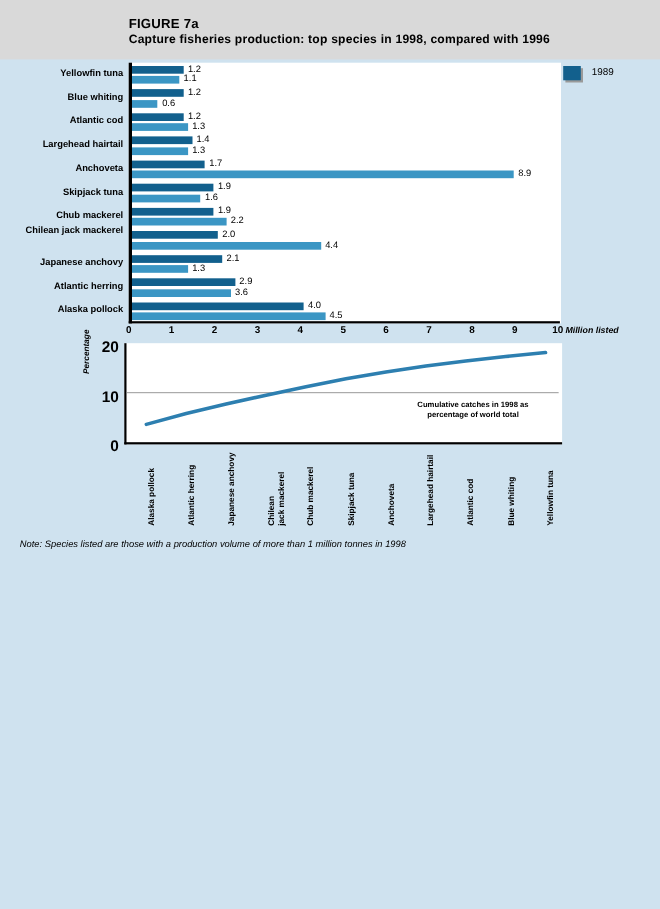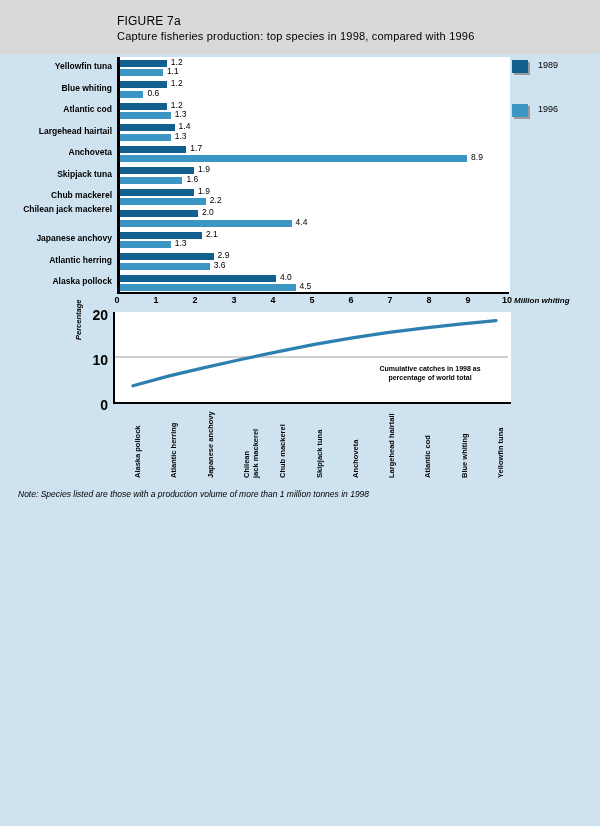--- a/index.html
+++ b/index.html
@@ -16,21 +16,21 @@
   .fig7a-band{
     position:absolute;left:0;top:0;width:600px;height:520px;
     background:#cfe2ef;
   }
   .grayband{
     position:absolute;left:0;top:0;width:600px;height:54px;
     background:#d9d9d9;
   }
   .fig-title{
     position:absolute;left:117px;top:14px;width:400px;
-    font-weight:normal;font-size:11.5px;line-height:15px;letter-spacing:0.2px;
+    font-weight:bold;font-size:11.5px;line-height:15px;letter-spacing:0.2px;
   }
   .fig-title .t1{display:block;font-size:12px;}
   .fig-title .t2{display:block;font-size:11px;}
 
   
   .legend7a{position:absolute;left:512px;top:58px;width:88px;}
   .lg-row{position:relative;height:44px;}
   .lg-sw{position:absolute;left:0;top:2px;width:16px;height:13px;
          box-shadow:2px 2px 0 #9a9a9a;}
   .lg-tx{position:absolute;left:26px;top:2px;font-size:9px;}
@@ -83,24 +83,20 @@
 
     <div class="fig-title">
       <span class="t1">FIGURE 7a</span>
       <span class="t2">Capture fisheries production: top species in 1998, compared with 1996</span>
     </div>
 
     <div class="legend7a" id="legend7a">
         <div class="lg-row">
           <span class="lg-sw" style="background:#12608d"></span>
           <span class="lg-tx">1989</span>
-        </div>
-        <div class="lg-row">
-          <span class="lg-sw" style="background:#3b96c4"></span>
-          <span class="lg-tx">1996</span>
         </div>
       </div>
 
     <div class="bars-panel" id="barsPanel">
         <div class="barrow" style="top: 1px; height: 21.5455px;">
           <span class="bar y98" style="width:46.8px"></span>
           <span class="bval v98" style="left:50.8px">1.2</span>
           <span class="bar y96" style="width:42.900000000000006px"></span>
           <span class="bval v96" style="left:46.900000000000006px">1.1</span>
         </div>
@@ -185,21 +181,21 @@
         <span class="xtick" style="left: 78px;">2</span>
         <span class="xtick" style="left: 117px;">3</span>
         <span class="xtick" style="left: 156px;">4</span>
         <span class="xtick" style="left: 195px;">5</span>
         <span class="xtick" style="left: 234px;">6</span>
         <span class="xtick" style="left: 273px;">7</span>
         <span class="xtick" style="left: 312px;">8</span>
         <span class="xtick" style="left: 351px;">9</span>
         <span class="xtick" style="left: 390px;">10</span>
       </div>
-    <div class="unit7a">Million whiting</div>
+    <div class="unit7a">Million listed</div>
 
     <div class="cum-panel" id="cumPanel">
         <svg width="393" height="90">
           <line x1="0" y1="45" x2="393" y2="45" stroke="#8a8a8a" stroke-width="0.8"></line>
           <polyline points="18,73.8 54.3,63.900000000000006 90.6,55.35 126.89999999999999,47.25 163.2,39.60000000000001 199.5,32.4 235.79999999999998,26.1 272.09999999999997,20.700000000000003 308.4,16.200000000000003 344.7,12.150000000000006 381,8.549999999999997" fill="none" stroke="#2d7fb0" stroke-width="3.2" stroke-linejoin="round" stroke-linecap="round"></polyline>
         </svg>
       </div>
     <div id="cumTicks">
         <div class="cum-ytick" style="left: 86px; top: 397px;">0</div>
         <div class="cum-ytick" style="left: 86px; top: 352px;">10</div>

